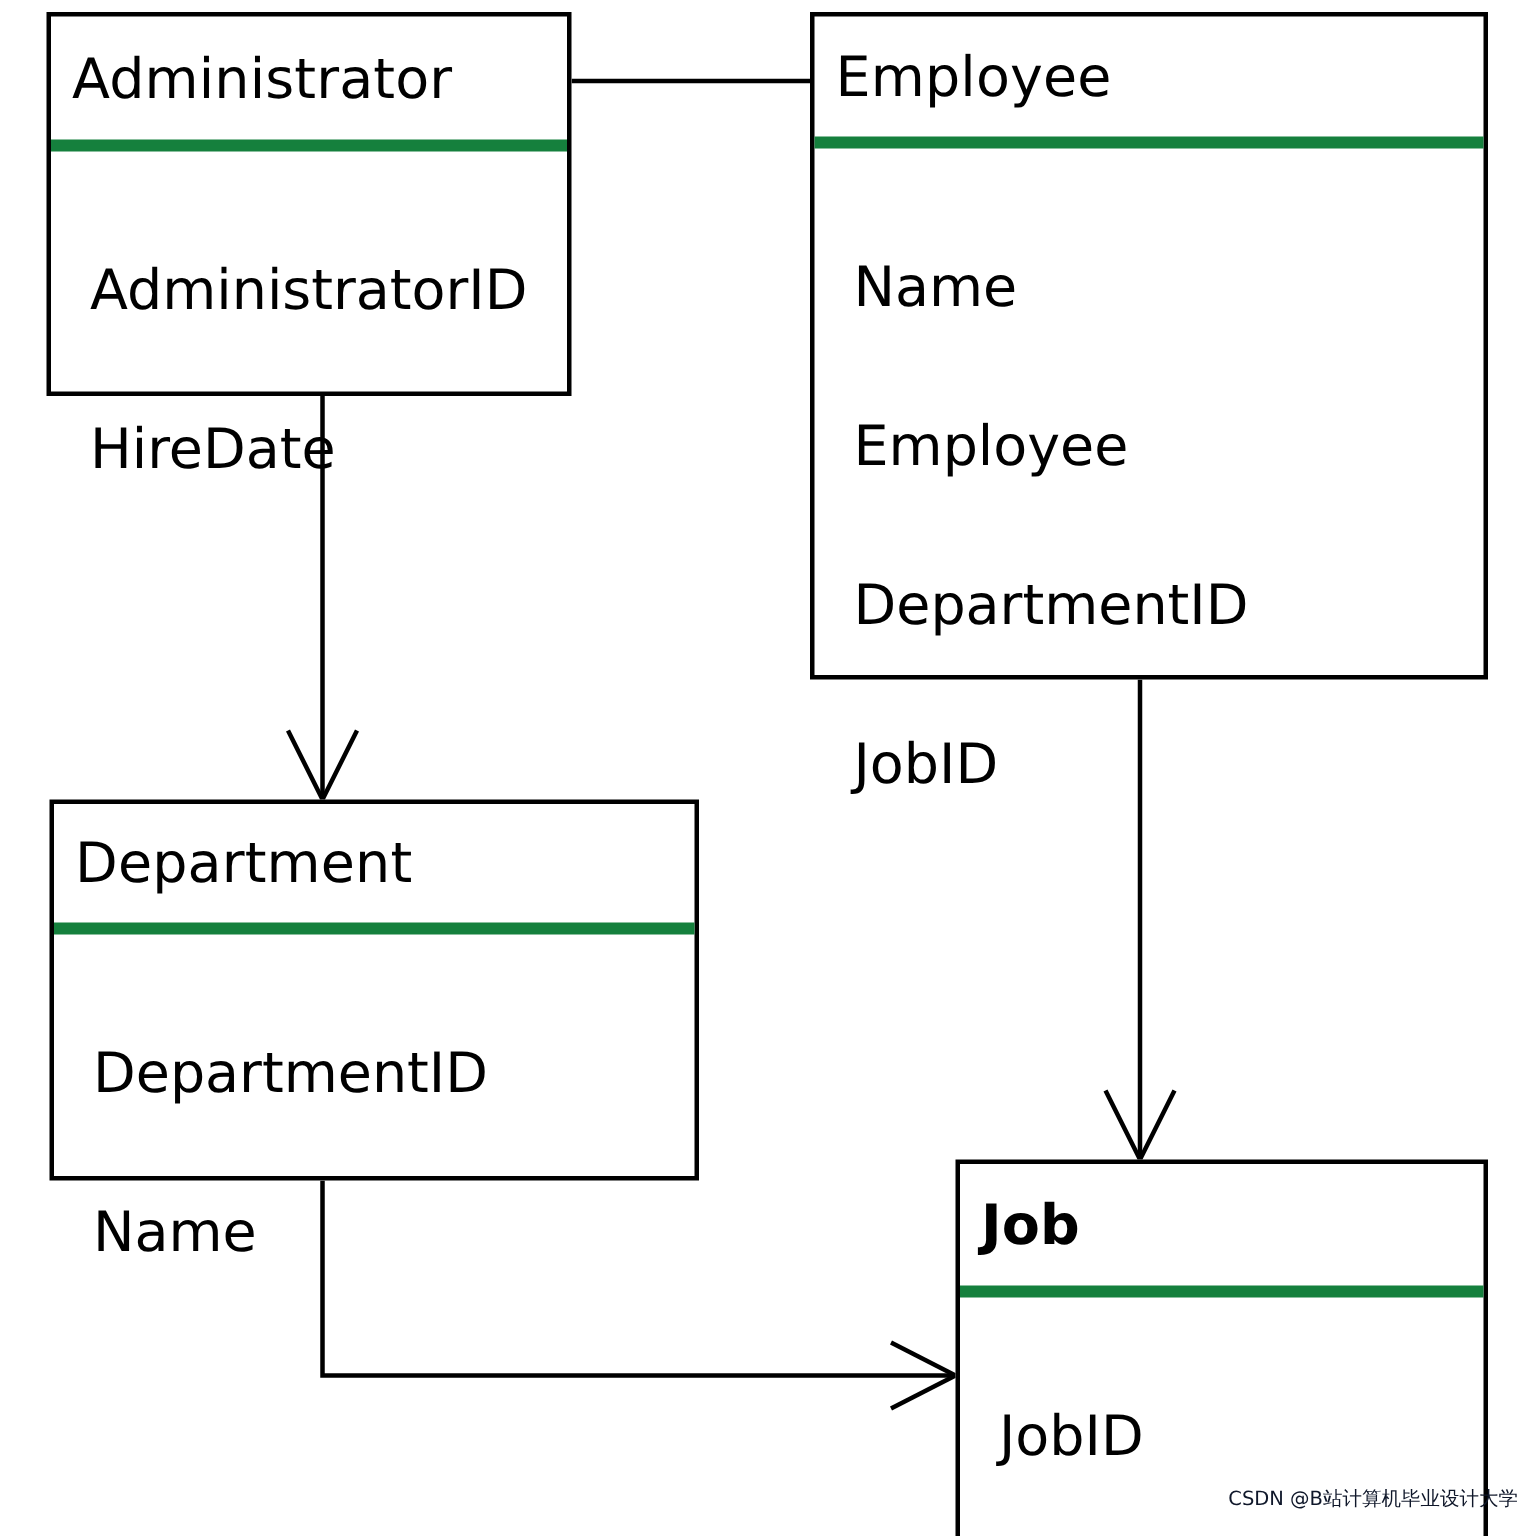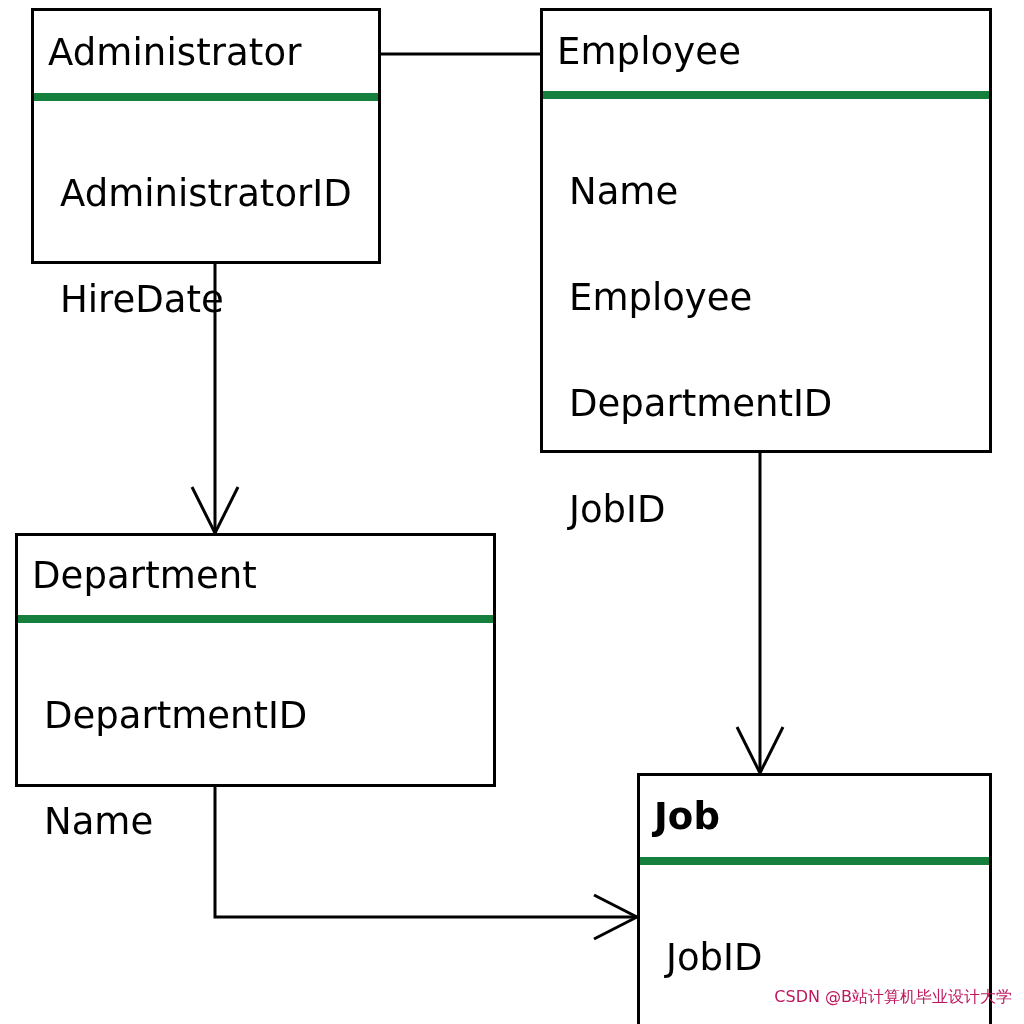--- a/index.html
+++ b/index.html
@@ -50,22 +50,22 @@
     top: 0;
     width: 1024px;
     height: 1024px;
     z-index: 1;
     pointer-events: none;
   }
   .watermark {
     position: absolute;
     right: 12px;
     bottom: 16px;
-    font-size: 16px;
-    color: #be185d;
+    font-size: 13px;
+    color: #0f172a;
     white-space: nowrap;
     z-index: 6;
     font-family: "DejaVu Sans", "Liberation Sans", sans-serif;
   }
 </style>
 </head>
 <body>
 
 <div id="canvas">
 
@@ -109,21 +109,21 @@
   <div class="entity" style="left:540px; top:8px; width:452px; height:445px;">
     <div class="entity-title" style="height:88px;">Employee</div>
     <div class="entity-attrs">
       <div class="attr">Name</div>
       <div class="attr">Employee</div>
       <div class="attr">DepartmentID</div>
       <div class="attr">JobID</div>
     </div>
   </div>
 
-  <div class="entity" style="left:15px; top:533px; width:481px; height:254px;">
+  <div class="entity" style="left:33px; top:533px; width:433px; height:254px;">
     <div class="entity-title" style="height:87px;">Department</div>
     <div class="entity-attrs">
       <div class="attr">DepartmentID</div>
       <div class="attr">Name</div>
     </div>
   </div>
 
   <div class="entity" style="left:637px; top:773px; width:355px; height:262px;">
     <div class="entity-title" style="height:89px;font-weight:bold;">Job</div>
     <div class="entity-attrs">

